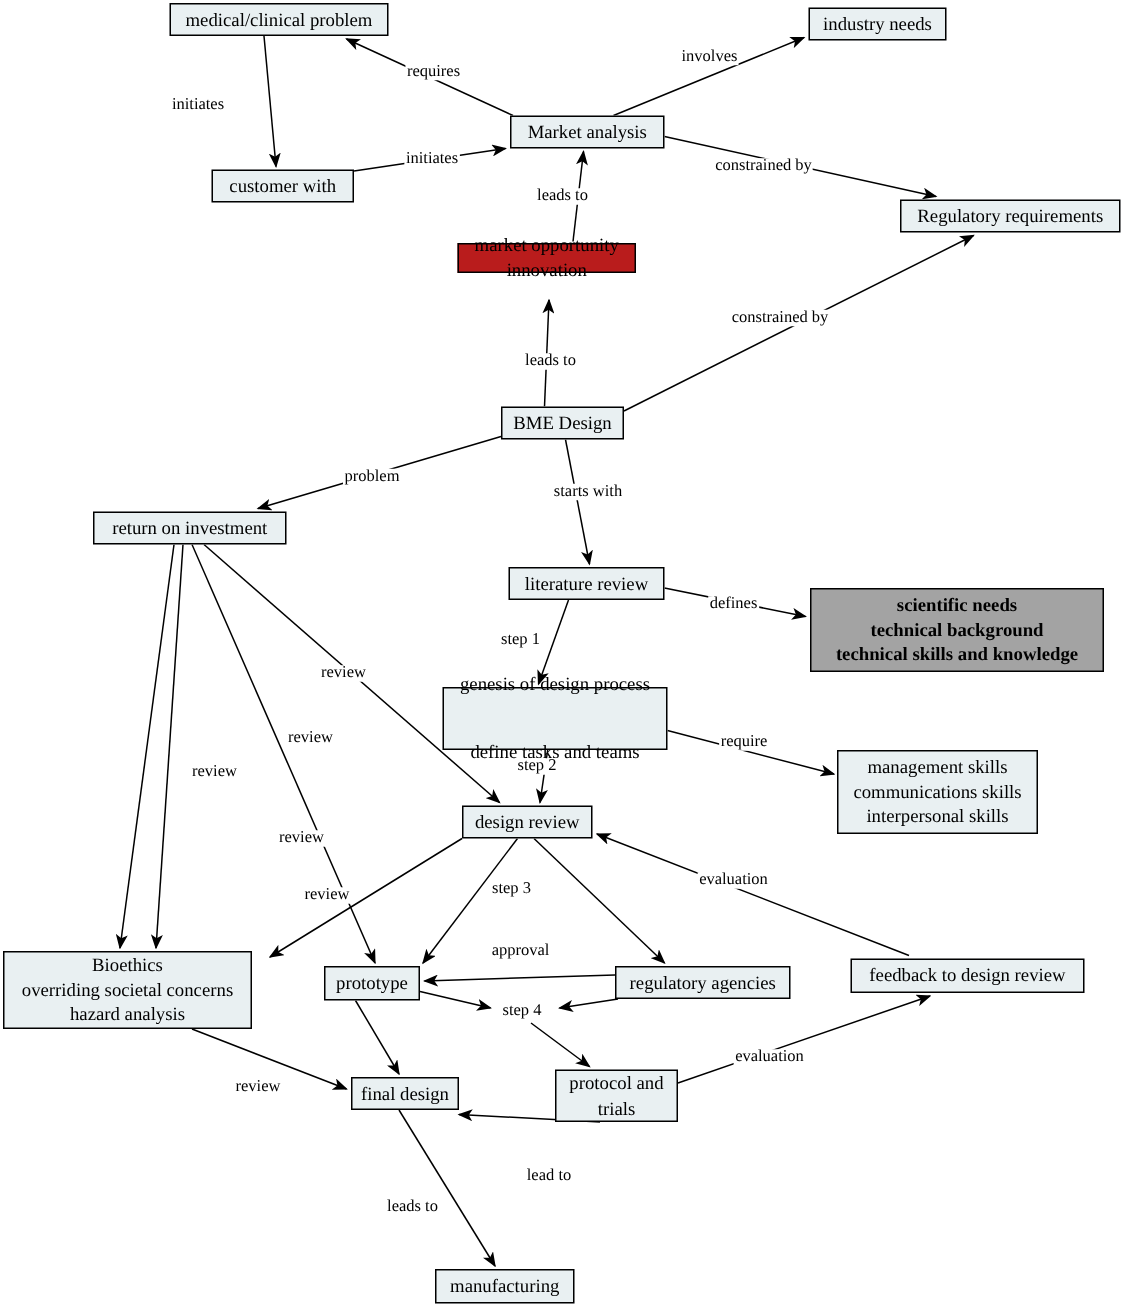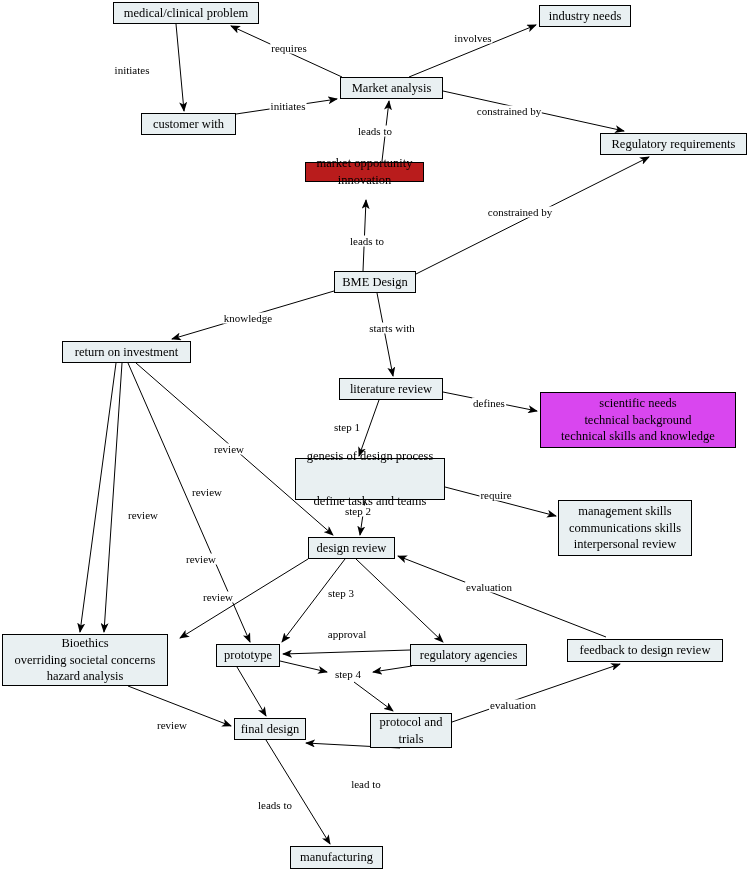--- a/index.html
+++ b/index.html
@@ -124,33 +124,33 @@
       </div>
       <div class="node" style="left: 334px; top: 271px; width: 82px; height: 22px; background: rgb(233, 240, 242); border-color: rgb(0, 0, 0);">
         <span class="line">BME Design</span>
       </div>
       <div class="node" style="left: 62px; top: 341px; width: 129px; height: 22px; background: rgb(233, 240, 242); border-color: rgb(0, 0, 0);">
         <span class="line">return on investment</span>
       </div>
       <div class="node" style="left: 339px; top: 378px; width: 104px; height: 22px; background: rgb(233, 240, 242); border-color: rgb(0, 0, 0);">
         <span class="line">literature review</span>
       </div>
-      <div class="node" style="left: 540px; top: 392px; width: 196px; height: 56px; background: #d946ef; border-color: rgb(0, 0, 0);">
+      <div class="node" style="left: 540px; top: 392px; width: 196px; height: 56px; background: #a3a3a3; border-color: rgb(0, 0, 0); font-weight: bold;">
         <span class="line">scientific needs</span>
         <span class="line">technical background</span>
         <span class="line">technical skills and knowledge</span>
       </div>
       <div class="node" style="left: 295px; top: 458px; width: 150px; height: 42px; background: rgb(233, 240, 242); border-color: rgb(0, 0, 0); gap: 28px;">
         <span class="line">genesis of design process</span>
         <span class="line">define tasks and teams</span>
       </div>
       <div class="node" style="left: 558px; top: 500px; width: 134px; height: 56px; background: rgb(233, 240, 242); border-color: rgb(0, 0, 0);">
         <span class="line">management skills</span>
         <span class="line">communications skills</span>
-        <span class="line">interpersonal review</span>
+        <span class="line">interpersonal skills</span>
       </div>
       <div class="node" style="left: 308px; top: 537px; width: 87px; height: 22px; background: rgb(233, 240, 242); border-color: rgb(0, 0, 0);">
         <span class="line">design review</span>
       </div>
       <div class="node" style="left: 2px; top: 634px; width: 166px; height: 52px; background: rgb(233, 240, 242); border-color: rgb(0, 0, 0);">
         <span class="line">Bioethics</span>
         <span class="line">overriding societal concerns</span>
         <span class="line">hazard analysis</span>
       </div>
       <div class="node" style="left: 216px; top: 644px; width: 64px; height: 23px; background: rgb(233, 240, 242); border-color: rgb(0, 0, 0);">
@@ -175,21 +175,21 @@
     </div>
   <div id="label-layer">
       <div class="edge-label" style="left: 132px; top: 70px;">initiates</div>
       <div class="edge-label" style="left: 289px; top: 48px;">requires</div>
       <div class="edge-label" style="left: 288px; top: 106px;">initiates</div>
       <div class="edge-label" style="left: 473px; top: 38px;">involves</div>
       <div class="edge-label" style="left: 509px; top: 111px;">constrained by</div>
       <div class="edge-label" style="left: 375px; top: 131px;">leads to</div>
       <div class="edge-label" style="left: 367px; top: 241px;">leads to</div>
       <div class="edge-label" style="left: 520px; top: 212px;">constrained by</div>
-      <div class="edge-label" style="left: 248px; top: 318px;">knowledge</div>
+      <div class="edge-label" style="left: 248px; top: 318px;">problem</div>
       <div class="edge-label" style="left: 392px; top: 328px;">starts with</div>
       <div class="edge-label" style="left: 489px; top: 403px;">defines</div>
       <div class="edge-label" style="left: 347px; top: 427px;">step 1</div>
       <div class="edge-label" style="left: 496px; top: 495px;">require</div>
       <div class="edge-label" style="left: 358px; top: 511px;">step 2</div>
       <div class="edge-label" style="left: 229px; top: 449px;">review</div>
       <div class="edge-label" style="left: 207px; top: 492px;">review</div>
       <div class="edge-label" style="left: 143px; top: 515px;">review</div>
       <div class="edge-label" style="left: 201px; top: 559px;">review</div>
       <div class="edge-label" style="left: 341px; top: 593px;">step 3</div>

